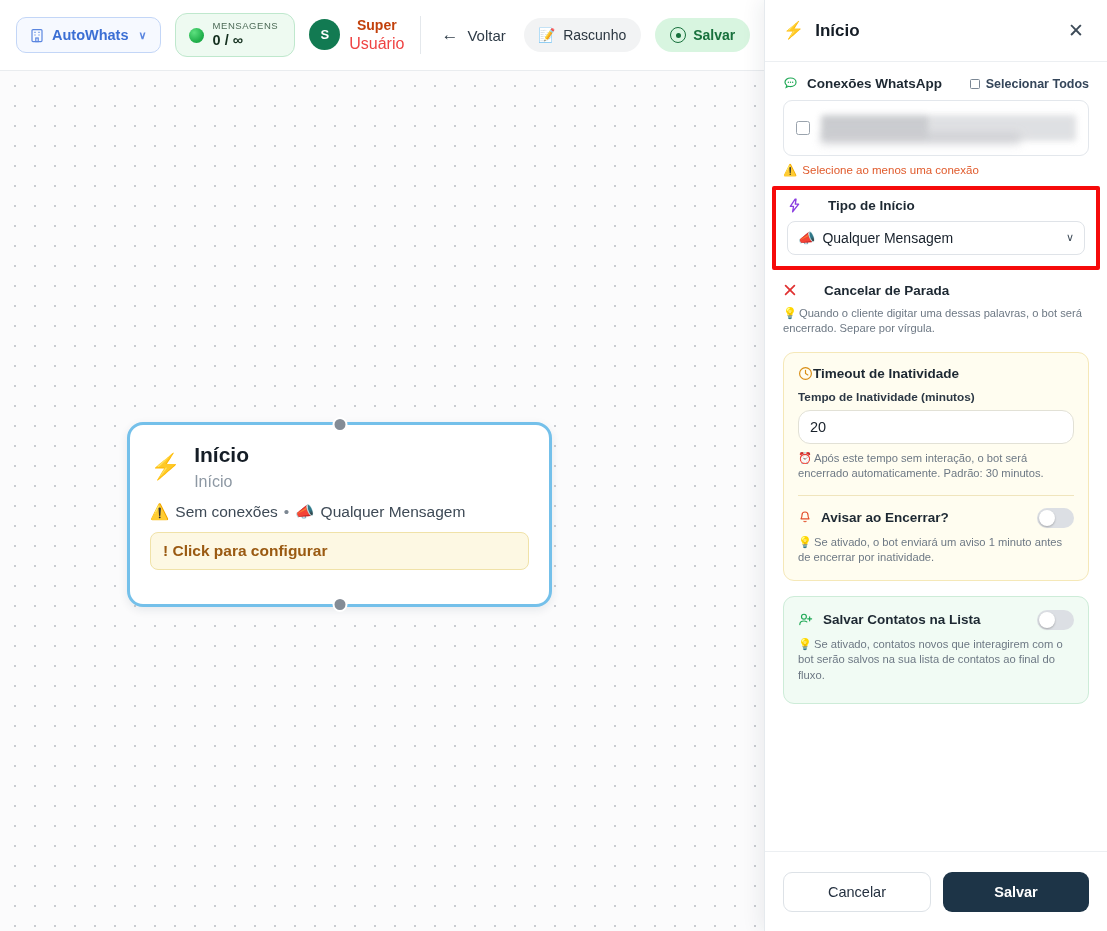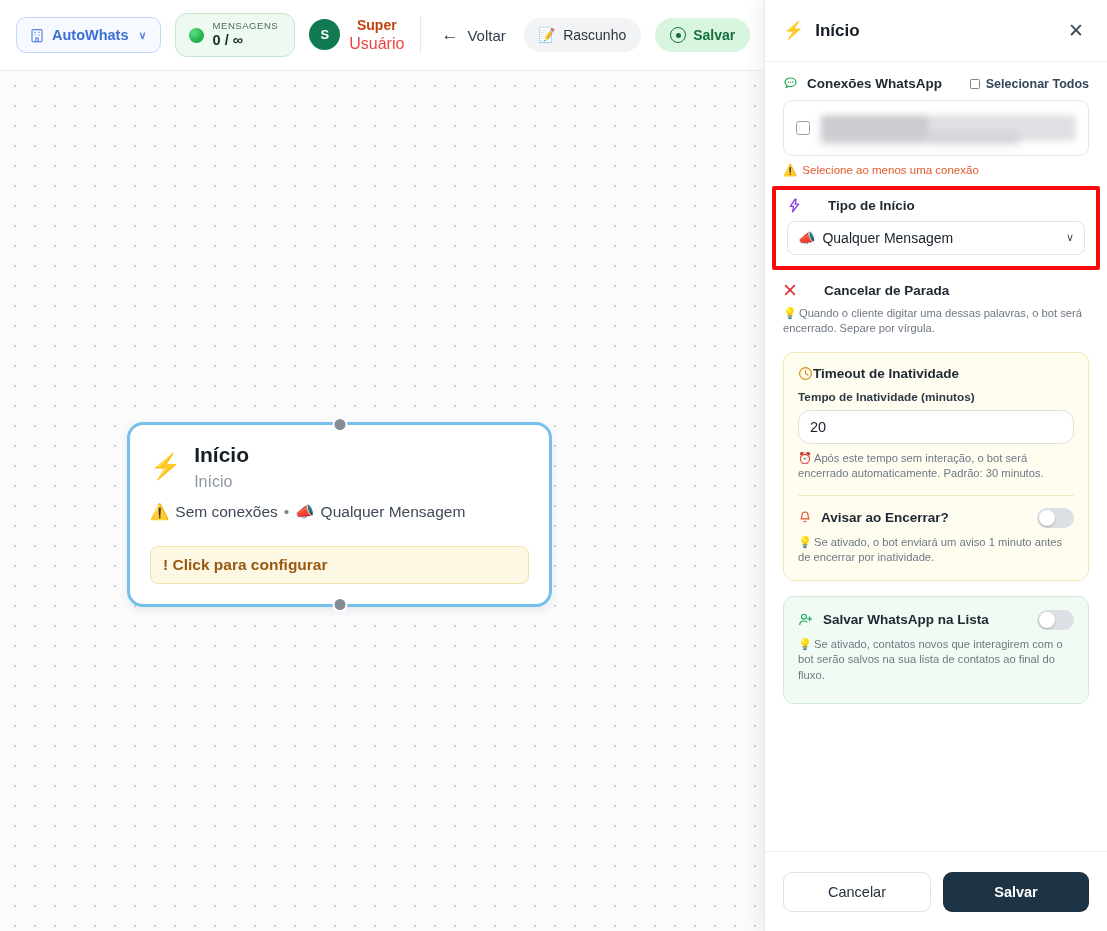--- a/index.html
+++ b/index.html
@@ -161,21 +161,21 @@
   .node-title { font-size: 21px; font-weight: bold; color: #151d26; line-height: 1.25; }
   .node-sub { font-size: 16px; color: #8d98a3; line-height: 1.45; margin-top: 2px; }
   .node-meta {
     margin-top: 10px;
     font-size: 15.5px; color: #3e4a56;
     display: flex; align-items: center; gap: 6px;
     white-space: nowrap;
   }
   .node-meta .sep { color: #7c8792; }
   .node-cta {
-    margin-top: 25px;
+    margin-top: 11px;
     background: #fdf8e3;
     border: 1px solid #f0e2a8;
     border-radius: 8px;
     padding: 9px 12px;
     font-size: 15.5px; font-weight: bold;
     color: #9a5a12;
   }
 
   
   .panel {
@@ -600,21 +600,21 @@
       <div class="card-green">
         <div class="toggle-row" style="margin-top:0">
           <span class="sec-icon">
             <svg class="ic" width="16" height="15" viewBox="0 0 17 16" fill="none" stroke="#1fa855" stroke-width="1.25" stroke-linecap="round">
               <circle cx="6.3" cy="5" r="2.6"></circle>
               <path d="M1.9 13.4c0-2.4 2-3.8 4.4-3.8 1.2 0 2.3.3 3.1.9"></path>
               <line x1="12.4" y1="5.2" x2="12.4" y2="9.4"></line>
               <line x1="10.3" y1="7.3" x2="14.5" y2="7.3"></line>
             </svg>
           </span>
-          <span class="tlabel">Salvar WhatsApp na Lista</span>
+          <span class="tlabel">Salvar Contatos na Lista</span>
           <span class="switch">
             <span class="knob"></span>
           </span>
         </div>
         <div class="hint">
           <span class="emo">💡</span><span>Se ativado, contatos novos que interagirem com o bot serão salvos na sua lista de contatos ao final do fluxo.</span>
         </div>
       </div>
 
     </div>

